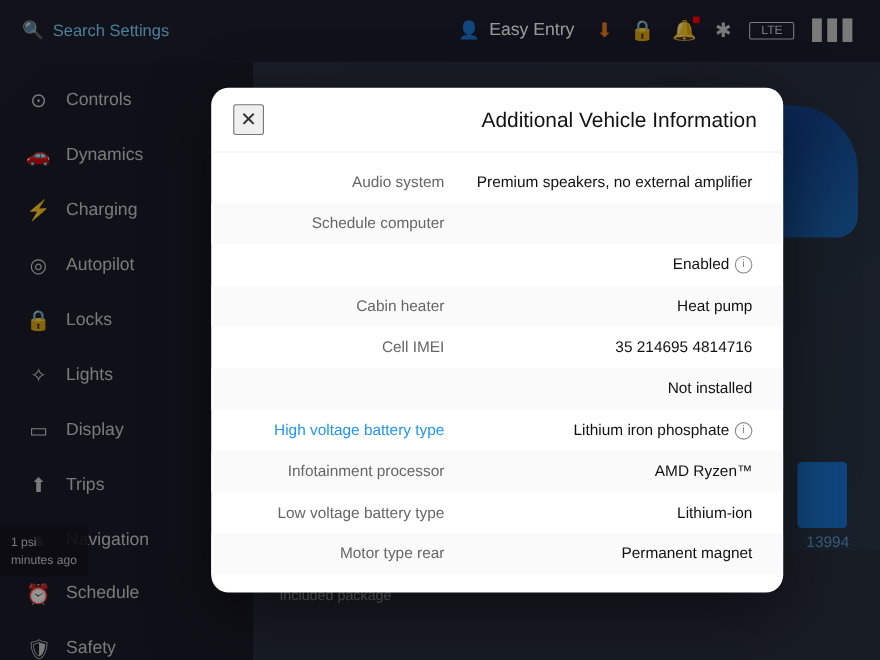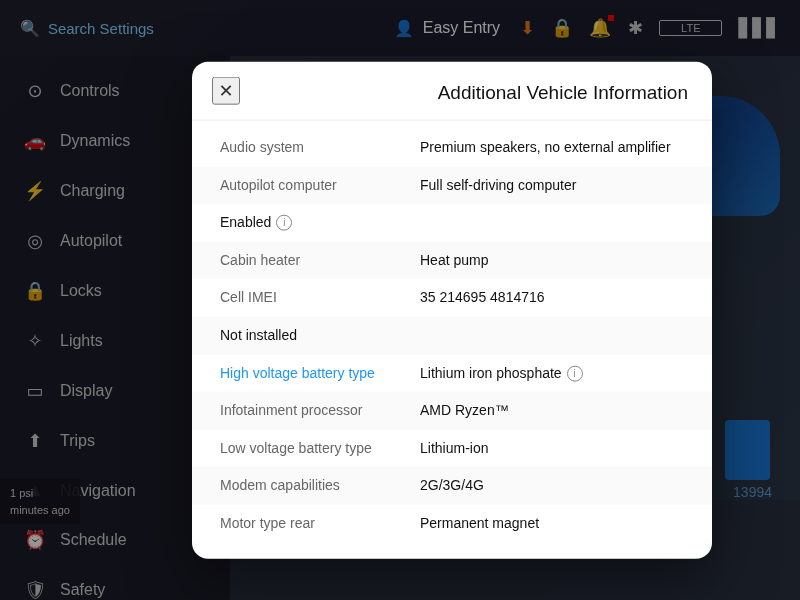--- a/index.html
+++ b/index.html
@@ -69,21 +69,21 @@
       align-items: center;
       gap: 16px;
       color: #ccc;
       font-size: 18px;
     }
 
     .lte-badge {
       font-size: 11px;
       color: #ccc;
       border: 1px solid #ccc;
-      padding: 1px 21px;
+      padding: 1px 10px;
       border-radius: 2px;
     }
 
     
     .sidebar {
       position: absolute;
       top: 56px;
       left: 0;
       width: 230px;
       bottom: 0;
@@ -202,20 +202,21 @@
       text-align: right;
       font-size: 19px;
       font-weight: 500;
       color: #111;
     }
 
     .modal-body {
       padding: 8px 0 16px;
       max-height: 440px;
       overflow-y: auto;
+      text-align: right;
     }
 
     .info-row {
       display: flex;
       align-items: flex-start;
       padding: 9px 28px;
     }
 
     .info-row:nth-child(even) {
       background: #fafafa;
@@ -387,22 +388,21 @@
   <div class="modal-header">
     <button class="close-btn">✕</button>
     <div class="modal-title">Additional Vehicle Information</div>
   </div>
   <div class="modal-body" id="modal-rows">
   <div class="info-row">
         <div class="info-label">Audio system</div>
         <div class="info-value">Premium speakers, no external amplifier</div>
       </div>
       <div class="info-row">
-        <div class="info-label">Autopilot computer</div>
-        <div class="info-value">Full self-driving computer</div>
+        <div class="info-label">Schedule computer</div>
       </div>
       <div class="info-row">
         <div class="info-value">Enabled<span class="info-icon">i</span></div>
       </div>
       <div class="info-row">
         <div class="info-label">Cabin heater</div>
         <div class="info-value">Heat pump</div>
       </div>
       <div class="info-row">
         <div class="info-label">Cell IMEI</div>
@@ -415,24 +415,20 @@
         <div class="info-label highlighted">High voltage battery type</div>
         <div class="info-value">Lithium iron phosphate<span class="info-icon">i</span></div>
       </div>
       <div class="info-row">
         <div class="info-label">Infotainment processor</div>
         <div class="info-value">AMD Ryzen™</div>
       </div>
       <div class="info-row">
         <div class="info-label">Low voltage battery type</div>
         <div class="info-value">Lithium-ion</div>
-      </div>
-      <div class="info-row">
-        <div class="info-label">Modem capabilities</div>
-        <div class="info-value">2G/3G/4G</div>
       </div>
       <div class="info-row">
         <div class="info-label">Motor type rear</div>
         <div class="info-value">Permanent magnet</div>
       </div>
     </div>
 </div>
 
 <div class="bottom-section">
   <div class="autopilot-label">Autopilot</div>

